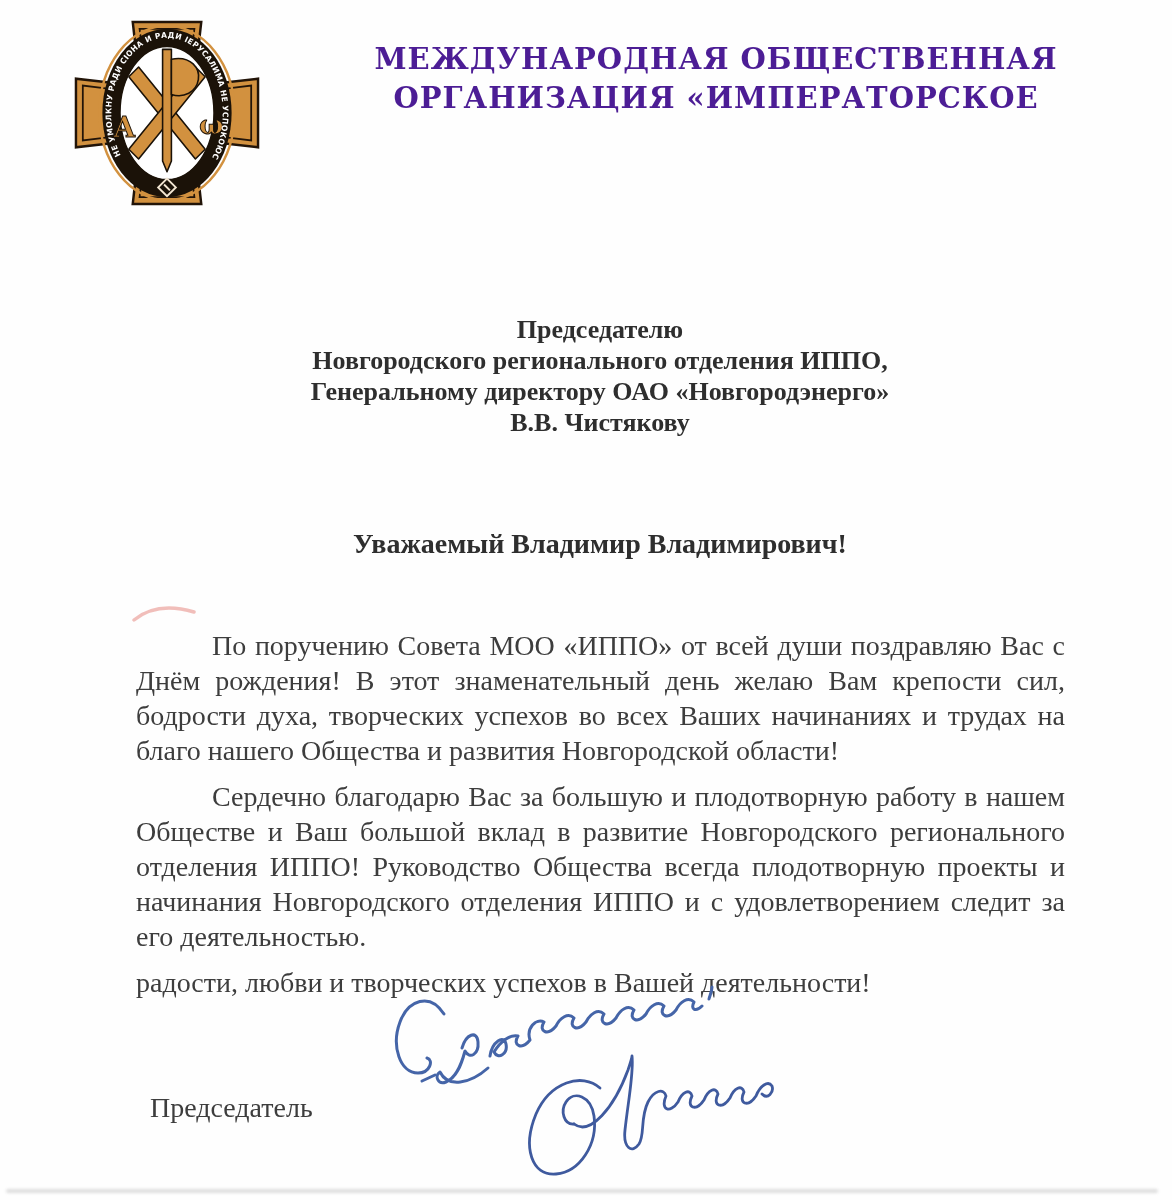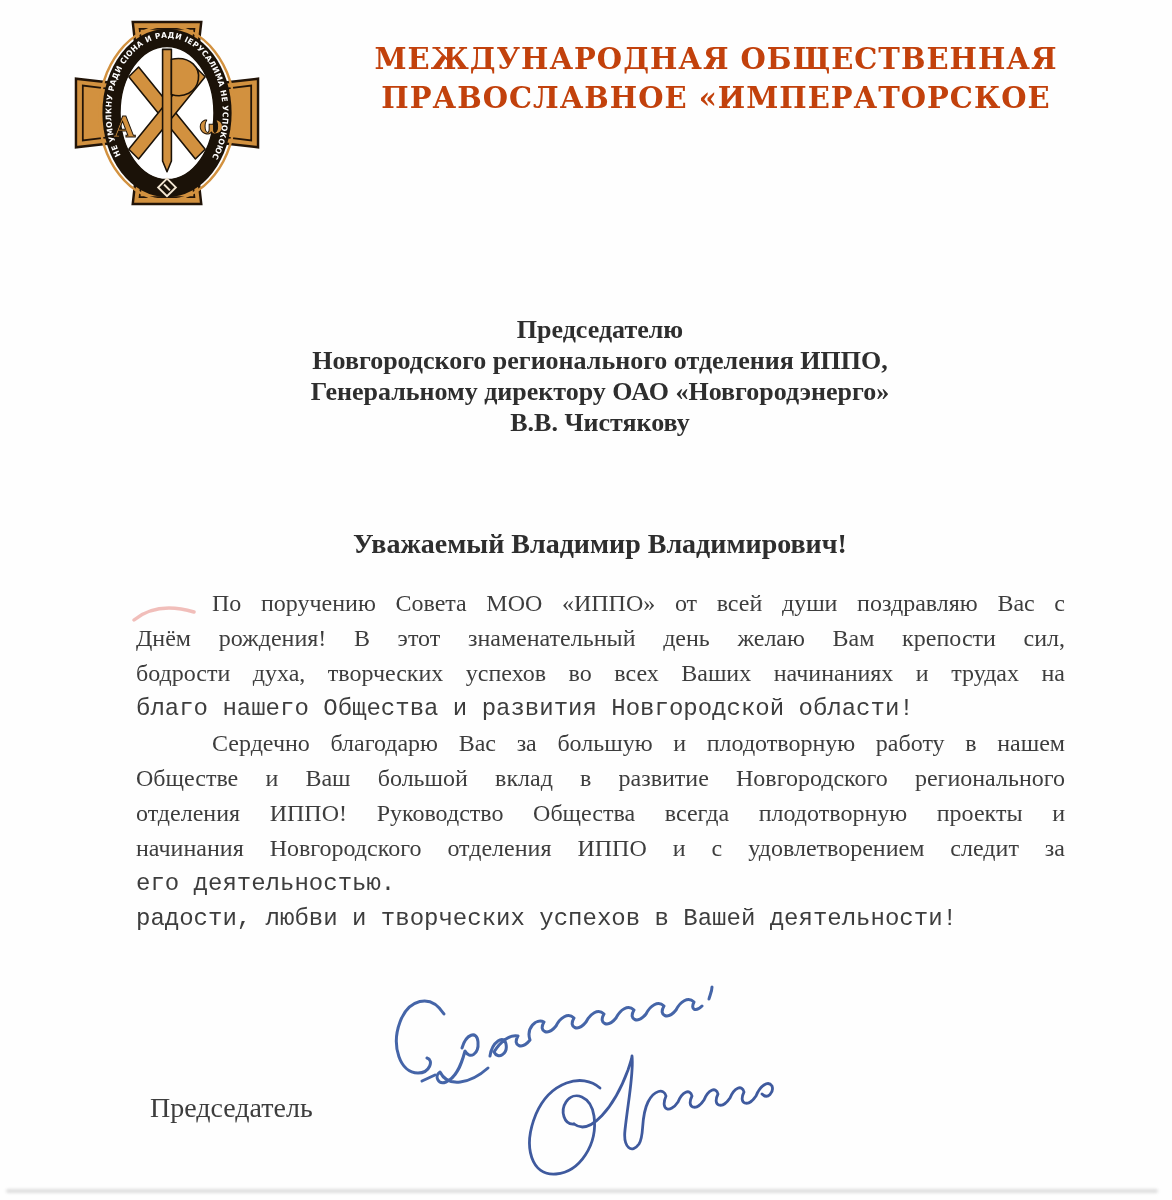--- a/index.html
+++ b/index.html
@@ -6,42 +6,42 @@
   .page{
     position:relative;width:1172px;height:1200px;background:#fefefe;
     margin:0 auto;overflow:hidden;
     font-family:"Liberation Serif",serif;color:#3a3a3a;
   }
   
   .logo{position:absolute;left:74px;top:20px;width:186px;height:186px;}
   .org-title{
     position:absolute;left:272px;top:40px;width:888px;
     text-align:center;font-family:"DejaVu Serif",serif;font-weight:bold;
-    font-size:29px;line-height:39px;letter-spacing:1px;color:#c2410c;
+    font-size:29px;line-height:39px;letter-spacing:1px;color:#4c1d95;
   }
   
   .addressee{
     position:absolute;left:14px;top:314px;width:1172px;text-align:center;
     font-weight:bold;font-size:26px;line-height:31px;color:#2e2e2e;
   }
   
   .salutation{
     position:absolute;left:14px;top:528px;width:1172px;text-align:center;
     font-weight:bold;font-size:28px;color:#2e2e2e;
   }
   
   .body-text{
-    position:absolute;left:136px;top:586px;width:929px;
-    font-size:24px;line-height:35px;color:#3d3d3d;
+    position:absolute;left:136px;top:628px;width:929px;
+    font-size:28px;line-height:35px;color:#3d3d3d;
   }
   .para{margin:0;padding:0;}
-  .para + .para{margin-top:0;}
+  .para + .para{margin-top:11px;}
   .bl{text-align:justify;text-align-last:justify;}
   .bl.ind{text-indent:76px;}
-  .bl.last{text-align-last:left;font-family:Liberation Mono, monospace;}
+  .bl.last{text-align-last:left;}
   
   .sig-left{position:absolute;left:150px;top:1092px;font-size:28px;color:#3d3d3d;font-family:Liberation Serif, serif;}
   .sig-right{position:absolute;left:892px;top:1092px;font-size:28px;color:#3d3d3d;}
   .sig-svg{position:absolute;left:378px;top:978px;}
   
   .artifact-pink{position:absolute;left:130px;top:600px;}
   .scan-edge{
     position:absolute;left:6px;top:1189px;width:1152px;height:4px;
     background:#9b9b9b;opacity:.32;filter:blur(1.5px);border-radius:2px;
   }
@@ -77,21 +77,21 @@
     <text x="128" y="116" font-family="DejaVu Serif, serif" font-weight="bold" font-size="26" fill="#d2913f" stroke="#1b1208" stroke-width="1">ω</text>
     <path id="ringPath" d="M48.3,139.2 A57,77 0 1 1 141.7,139.2" fill="none"></path>
     <text font-family="DejaVu Sans, sans-serif" font-weight="bold" font-size="8" fill="#ffffff" letter-spacing="0.4">
       <textPath href="#ringPath" startOffset="1" textLength="310" lengthAdjust="spacingAndGlyphs">НЕ УМОЛКНУ РАДИ СІОНА И РАДИ ІЕРУСАЛИМА НЕ УСПОКОЮСЬ</textPath>
     </text>
     <path d="M95,162 L104,171 L95,180 L86,171 Z M92,168 L98,174" fill="none" stroke="#f3e6d2" stroke-width="2"></path>
   </svg>
 
   <div class="org-title">
     <div>МЕЖДУНАРОДНАЯ ОБЩЕСТВЕННАЯ</div>
-    <div>ПРАВОСЛАВНОЕ «ИМПЕРАТОРСКОЕ</div>
+    <div>ОРГАНИЗАЦИЯ «ИМПЕРАТОРСКОЕ</div>
   </div>
 
   <div class="addressee">
     <div>Председателю</div>
     <div>Новгородского регионального отделения ИППО,</div>
     <div>Генеральному директору ОАО «Новгородэнерго»</div>
     <div>В.В. Чистякову</div>
   </div>
 
   <div class="salutation">Уважаемый Владимир Владимирович!</div>

